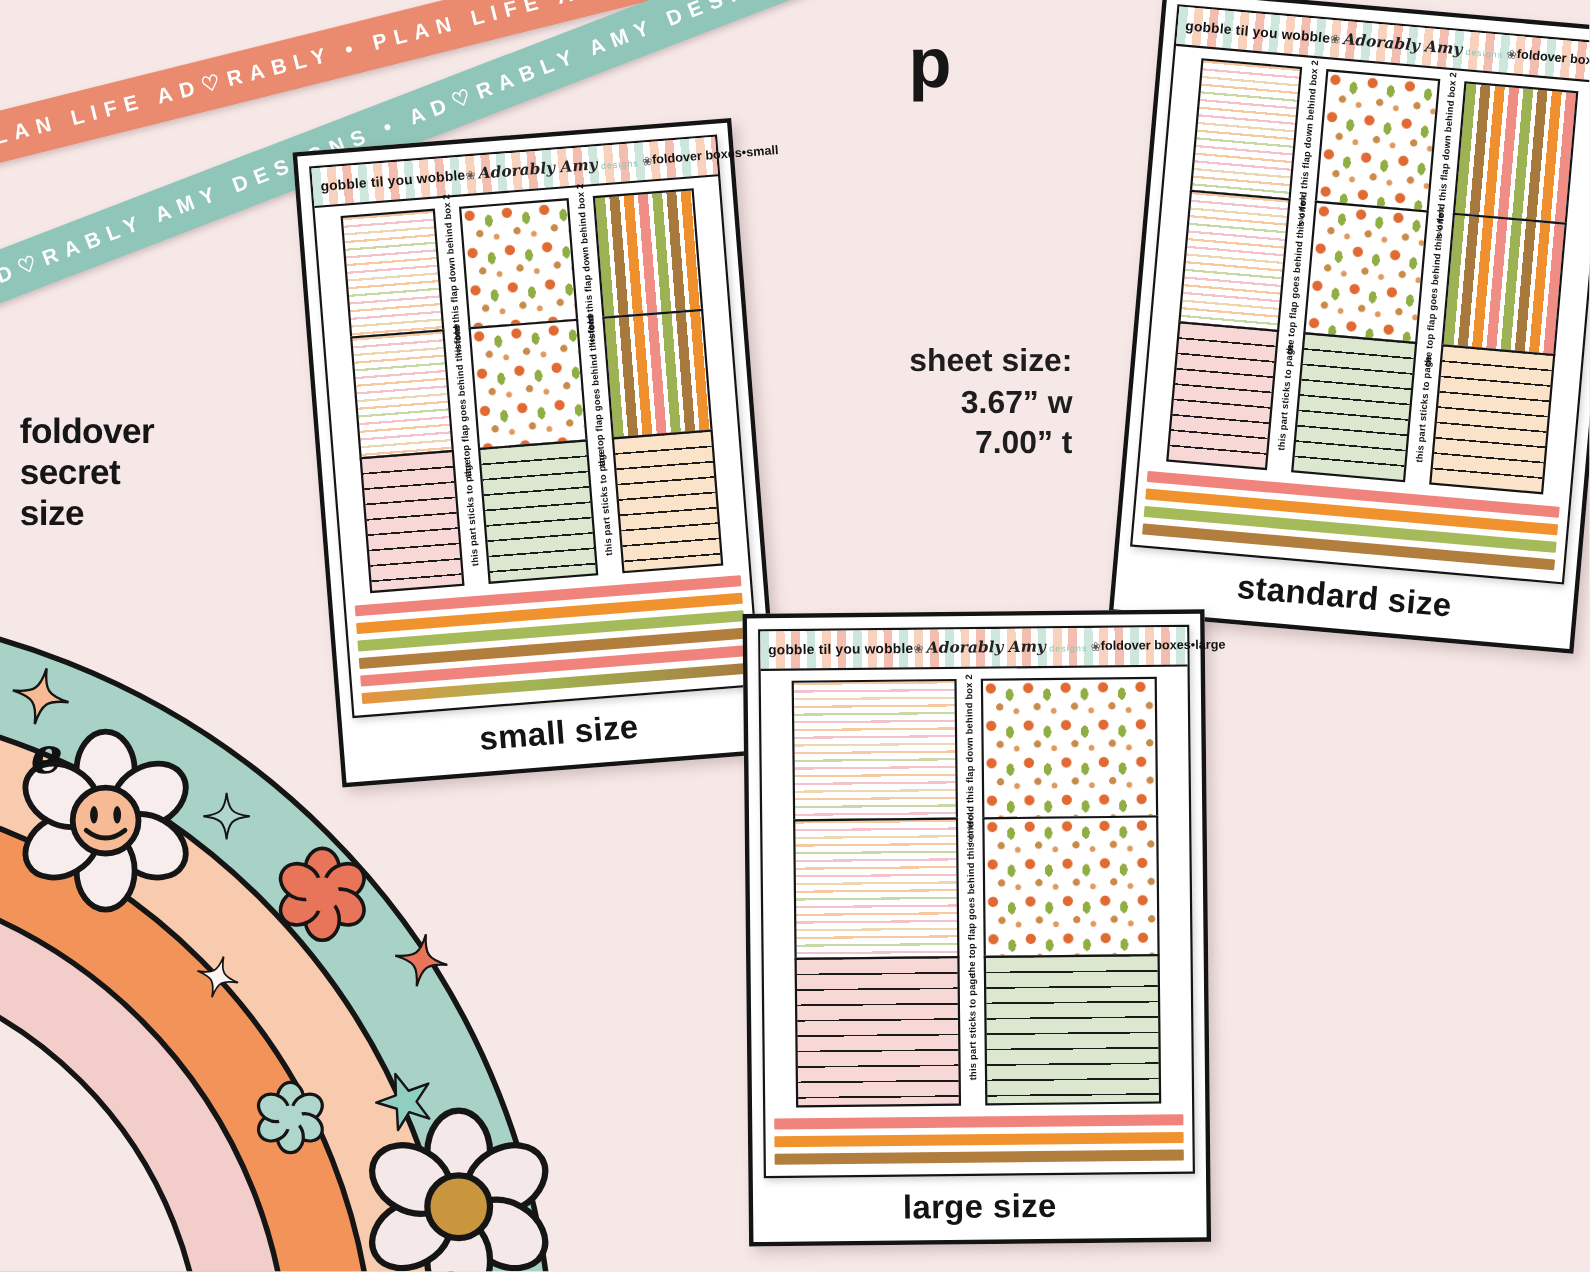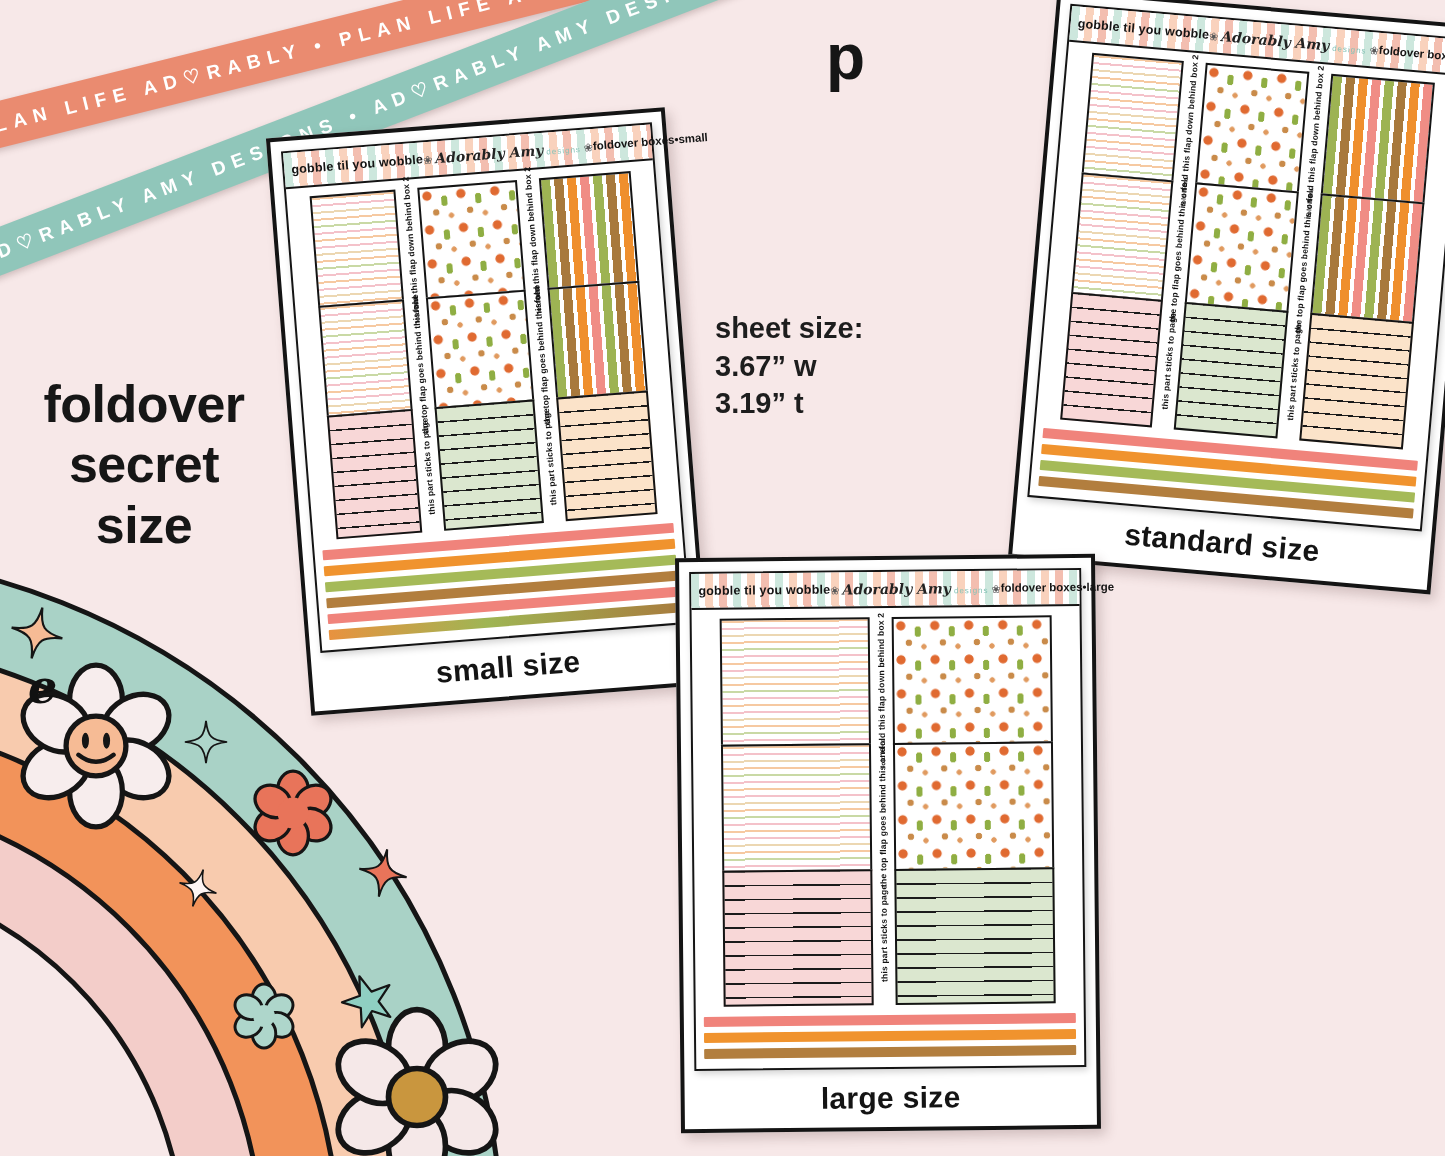--- a/index.html
+++ b/index.html
@@ -7,24 +7,24 @@
   #canvas{position:relative;width:1445px;height:1156px;background:#f7e8e8;overflow:hidden;}
 
   
   .ribbon{position:absolute;height:46px;display:flex;align-items:center;overflow:hidden;
     color:#fff;font-weight:bold;font-size:19px;letter-spacing:7px;white-space:nowrap;
     transform-origin:left top;box-shadow:0 3px 6px rgba(90,60,60,.25);z-index:1;}
   .ribbon-coral{left:-30px;top:108px;width:980px;background:#ea8b70;transform:rotate(-14deg);}
   .ribbon-teal{left:-30px;top:238px;width:1080px;background:#90c6ba;transform:rotate(-21deg);}
 
   
-  .big-title{position:absolute;left:18px;top:374px;width:252px;text-align:center;z-index:2;
-    font-size:52px;line-height:1.16;font-weight:bold;color:#161616;letter-spacing:-.5px;}
+  .big-title{position:absolute;left:18px;top:374px;width:252px;text-align:left;z-index:2;
+    font-size:32px;line-height:1.16;font-weight:bold;color:#161616;letter-spacing:-.5px;}
   .floating-letter{position:absolute;left:826px;top:20px;font-size:64px;font-weight:bold;color:#161616;z-index:2;}
-  .size-note{position:absolute;left:715px;top:310px;width:260px;text-align:left;z-index:2;
+  .size-note{position:absolute;left:715px;top:310px;width:260px;text-align:right;z-index:2;
     font-size:29px;font-weight:600;color:#1d1d1d;line-height:1.3;}
 
   
   .rcirc{position:absolute;border-radius:50%;border:5px solid #151515;z-index:1;}
   .rc1{left:-895px;top:551px;width:1390px;height:1390px;background:#a9d2c6;}
   .rc2{left:-810px;top:636px;width:1220px;height:1220px;background:#f8cbae;}
   .rc3{left:-732px;top:714px;width:1064px;height:1064px;background:#f2935a;}
   .rc4{left:-655px;top:791px;width:910px;height:910px;background:#f3cdc9;}
   .rc5{left:-577px;top:869px;width:754px;height:754px;background:#f7e8e8;}
   .deco{position:absolute;z-index:2;}
@@ -245,21 +245,21 @@
   <div class="big-title">
     <div>foldover</div>
     <div>secret</div>
     <div>size</div>
   </div>
 
   <div class="floating-letter">p</div>
   <div class="size-note">
     <div>sheet size:</div>
     <div>3.67” w</div>
-    <div>3.19” t</div>
+    <div>7.00” t</div>
   </div>
 
   <div class="card card-small">
     <div class="paper">
       <div class="sheet-head">
         <span class="head-left">gobble til you wobble</span>
         <span class="logo">
           <span class="flower">❀</span>
           <span class="brand">Adorably Amy</span>
           <span class="brand-sub">designs</span>

